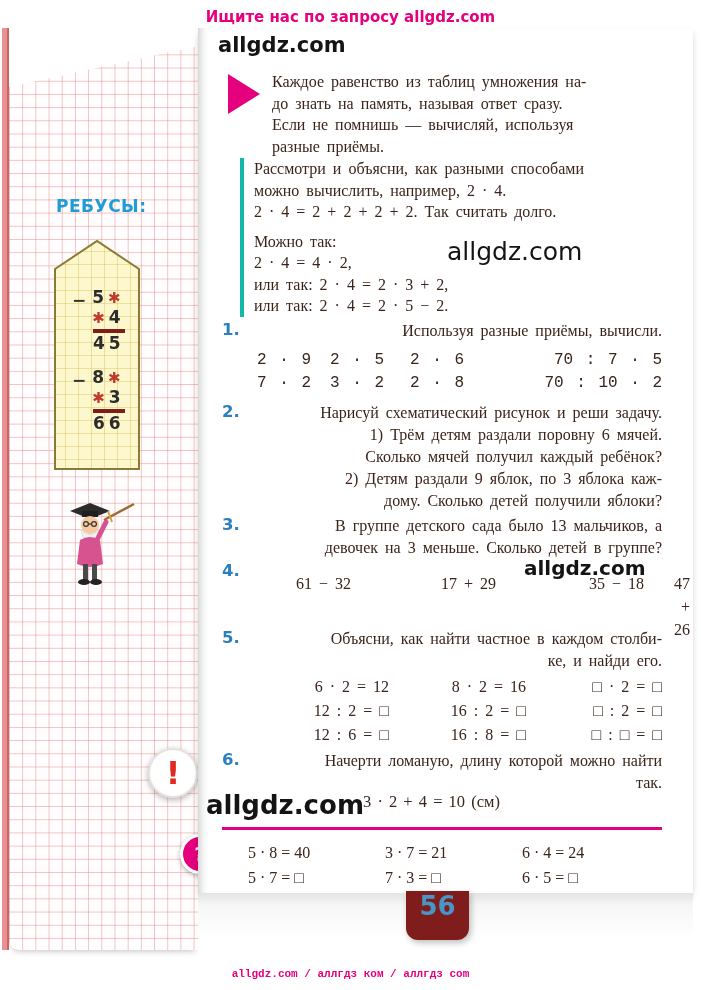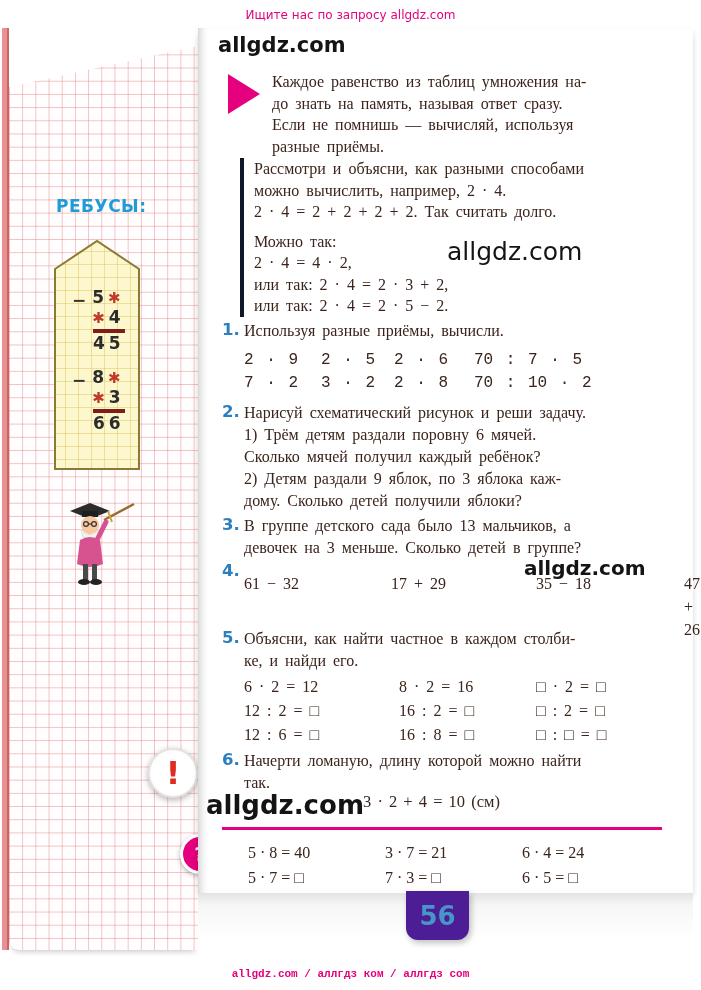--- a/index.html
+++ b/index.html
@@ -2,21 +2,21 @@
 <html><head>
 <meta charset="utf-8">
 <style>
   html,body{margin:0;padding:0;}
   body{width:701px;height:990px;position:relative;background:#ffffff;
        font-family:"Liberation Serif", serif;color:#3a241b;}
   .stage{position:absolute;inset:0;overflow:hidden;}
 
   
   .banner{position:absolute;top:8px;left:0;width:100%;text-align:center;
-          font-family:"DejaVu Sans", sans-serif;font-size:12px;font-weight:normal;color:#e5007d;}
+          font-family:"DejaVu Sans", sans-serif;font-size:15px;font-weight:bold;color:#e5007d;}
 
   
   .edge{position:absolute;left:0;top:28px;width:9px;height:922px;
         background:linear-gradient(to right,#ffffff 0 2px,#ec9191 2px 7px,#c96a6a 7px 9px);}
 
   
   .checker{position:absolute;left:9px;top:28px;width:189px;height:922px;background-color:#fffdfd;
      background-image:linear-gradient(to right, rgba(226,122,122,.45) 1px, transparent 1px),
                       linear-gradient(to bottom, rgba(226,122,122,.45) 1px, transparent 1px);
      background-size:13.2px 13.2px;border-bottom-left-radius:10px;
@@ -45,46 +45,46 @@
   .quest-badge{position:absolute;left:180px;top:834px;width:34px;height:34px;border-radius:50%;
       background:#e5007d;border:3px solid #fff;box-shadow:0 2px 5px rgba(0,0,0,.3);
       display:flex;align-items:center;justify-content:center;
       font-family:"DejaVu Sans", sans-serif;font-size:20px;font-weight:bold;color:#fff;}
 
   
   .content-page{position:absolute;left:198px;top:28px;width:495px;height:865px;background:#fff;
       box-shadow:inset 9px 0 9px -7px rgba(0,0,0,.22), 0 4px 7px -2px rgba(0,0,0,.3);}
   .under-page{position:absolute;left:198px;top:893px;width:495px;height:60px;
       background:linear-gradient(to bottom,#e3e3e3 0,#f6f6f6 12px,#ffffff 45px);}
-  .page-tab{position:absolute;left:406px;top:891px;width:63px;height:49px;background:#4c1d95;
+  .page-tab{position:absolute;left:406px;top:891px;width:63px;height:49px;background:#7f1d1d;
       border-radius:0 0 12px 12px;box-shadow:2px 3px 6px rgba(0,0,0,.25);
-      display:flex;align-items:center;justify-content:center;
+      display:flex;justify-content:center;
       font-family:"DejaVu Sans", sans-serif;font-size:26px;font-weight:bold;color:#4796c8;}
 
   .wm{position:absolute;font-family:"DejaVu Sans", sans-serif;color:#141414;z-index:5;}
   .wm-top{left:218px;top:33px;font-size:21px;font-weight:600;}
   .wm-mid{left:447px;top:237px;font-size:25px;font-weight:500;}
   .wm-t4{left:524px;top:556px;font-size:20px;font-weight:600;}
   .wm-t6{left:206px;top:790px;font-size:26px;font-weight:600;}
 
   .triangle{position:absolute;left:228px;top:74px;width:0;height:0;
       border-top:20px solid transparent;border-bottom:20px solid transparent;
       border-left:32px solid #e5007d;}
 
   .lines{white-space:pre-line;}
   .bodytext{font-size:16px;line-height:21.5px;word-spacing:3px;color:#3a241b;}
 
   .intro{position:absolute;left:272px;top:71px;width:396px;}
-  .explain{position:absolute;left:240px;top:158px;width:410px;border-left:4px solid #0f172a;padding-left:10px;}
+  .explain{position:absolute;left:240px;top:158px;width:410px;border-left:4px solid #14b8a6;padding-left:10px;}
   .explain .part2{margin-top:8px;}
 
   .task{position:absolute;left:222px;width:440px;}
   .task-num{position:absolute;left:0;top:0;font-family:"DejaVu Sans", sans-serif;
       font-size:16.5px;font-weight:bold;color:#2b7fbe;}
-  .task-body{margin-left:22px;font-size:16px;line-height:22px;word-spacing:3px;}
+  .task-body{margin-left:12px;font-size:16px;line-height:22px;word-spacing:3px;text-align:right;}
   .t1{top:320px;} .t2{top:402px;} .t3{top:515px;} .t4{top:561px;} .t5{top:628px;} .t6{top:750px;}
 
   .grid{display:grid;font-size:16px;color:#3a241b;}
   .t1-grid{margin-top:7px;grid-template-columns:77px 73px 80px auto;line-height:23px;font-family:Liberation Mono, monospace;}
   .t4-grid{margin-top:11px;grid-template-columns:117px 115px 118px auto;line-height:23px;gap:30px;}
   .t5-grid{margin-top:3px;grid-template-columns:155px 137px auto;line-height:24px;}
   .formula{position:absolute;left:363px;top:792px;font-size:16.5px;word-spacing:2px;}
 
   .rule{position:absolute;left:222px;top:827px;width:440px;height:2.5px;background:#e5007d;}
 

